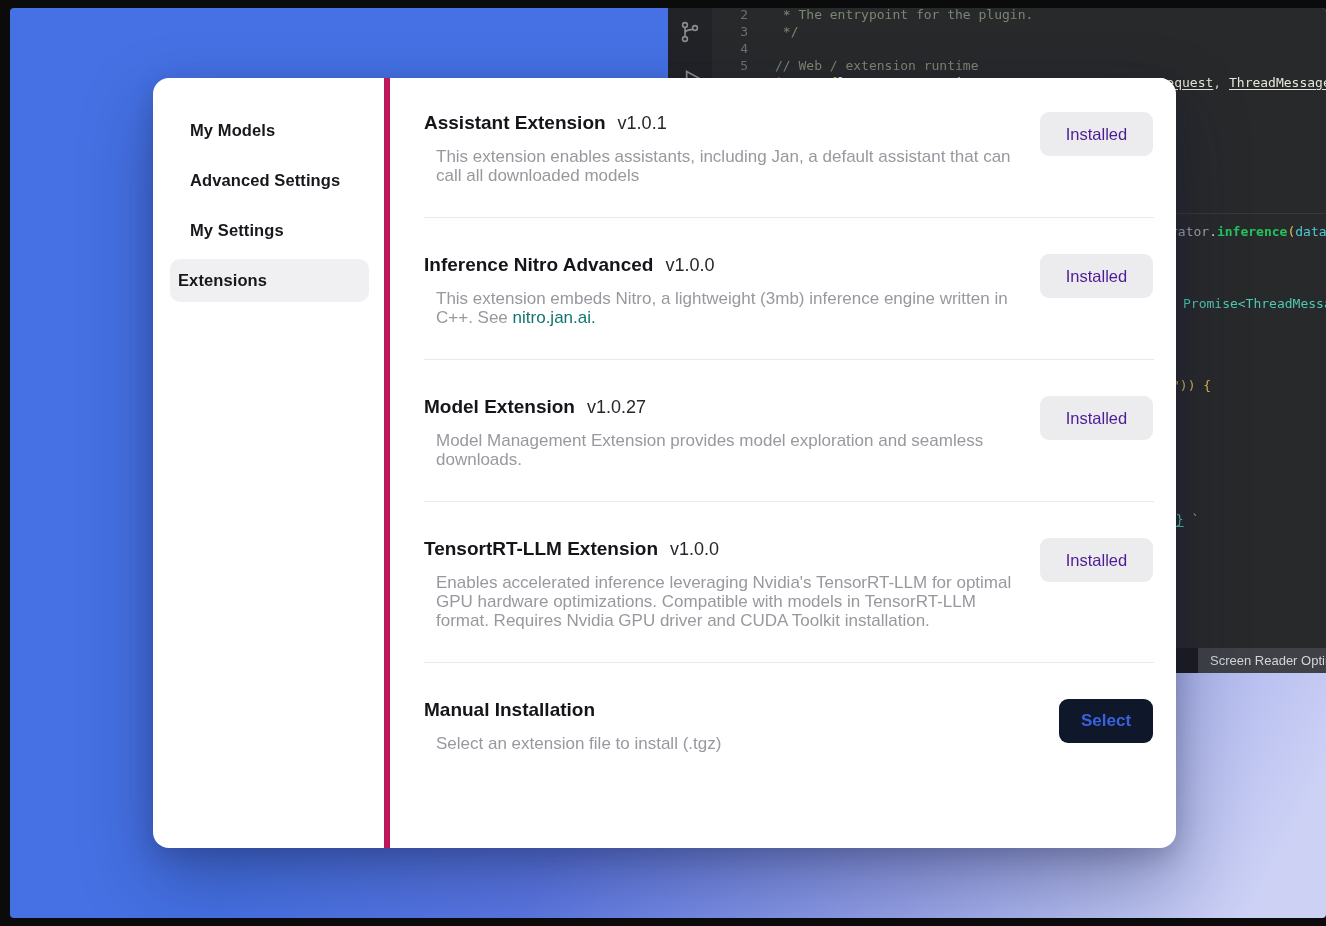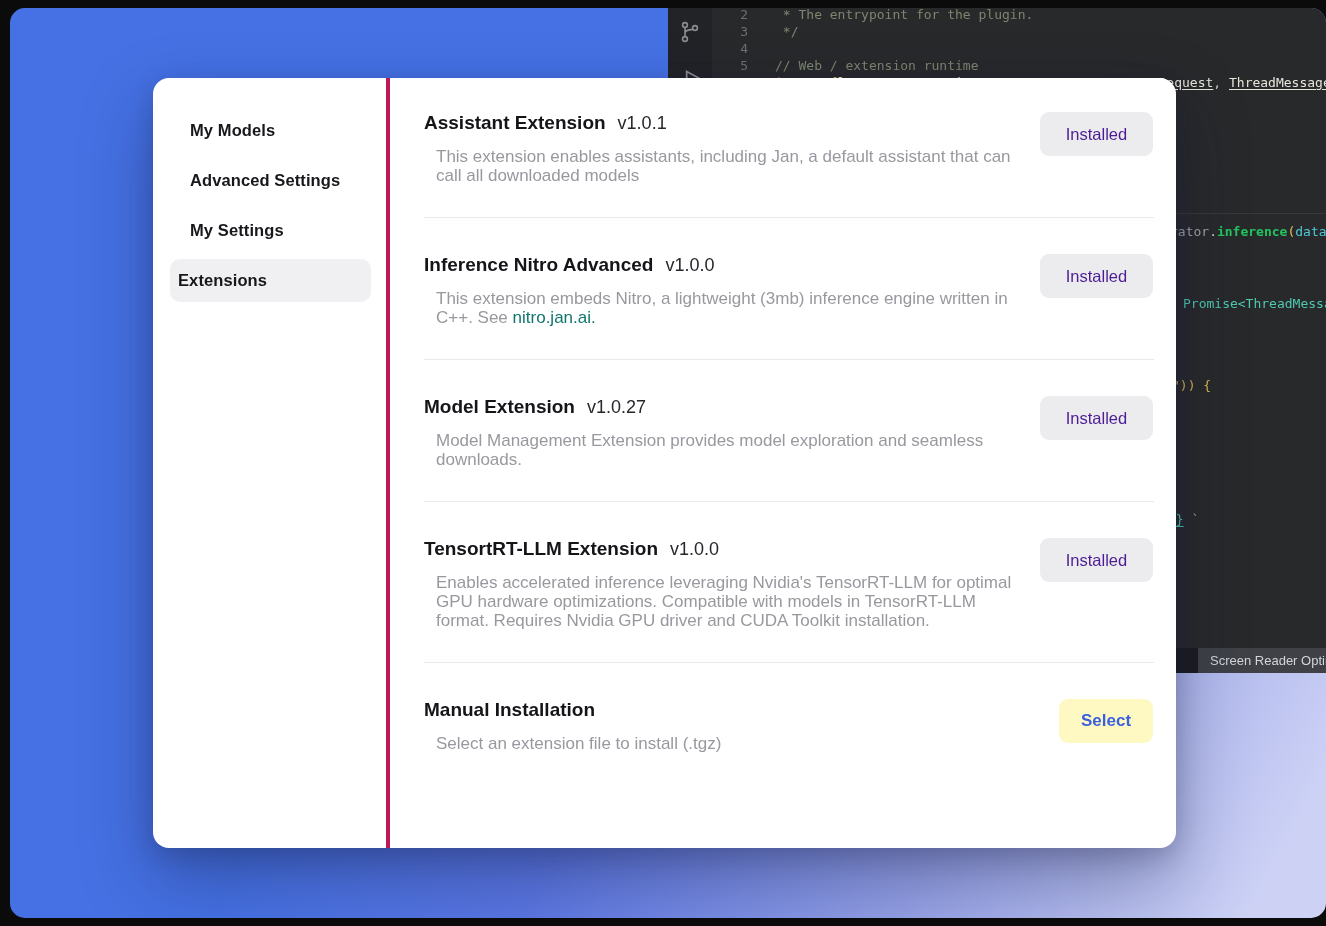--- a/index.html
+++ b/index.html
@@ -4,21 +4,21 @@
 <style>
   html,body{margin:0;padding:0;}
   body{
     width:1326px;height:926px;position:relative;overflow:hidden;
     background:#0b0b0c;
     font-family:"Liberation Sans",sans-serif;
   }
   
   .panel{
     position:absolute;left:10px;top:8px;width:1316px;height:910px;
-    border-radius:15px;overflow:hidden;
+    border-radius:4px;overflow:hidden;
     background:linear-gradient(118deg,#4571e4 38%,#5a76e3 55%,#94a0e6 76%,#cdd2f5 96%);
   }
   
   .editor{
     position:absolute;left:658px;top:0;width:658px;height:665px;
     background:#28292b;overflow:hidden;
     font-family:"DejaVu Sans Mono",monospace;
   }
   .activity-bar{position:absolute;left:0;top:0;width:44px;height:100%;background:#222327;}
   .ab-icon{position:absolute;left:10px;color:#8a8d91;}
@@ -52,39 +52,39 @@
     color:#d2d5d9;font-size:13px;line-height:25px;padding-left:12px;
     overflow:hidden;white-space:nowrap;
   }
   
   .modal{
     position:absolute;left:143px;top:70px;width:1023px;height:770px;
     background:#ffffff;border-radius:16px;
     box-shadow:0 30px 70px rgba(20,25,60,0.35),0 8px 24px rgba(20,25,60,0.2);
     display:flex;box-sizing:border-box;
   }
-  .sidebar{width:237px;flex-shrink:0;border-right:4px solid #be185d;padding-top:31px;box-sizing:border-box;}
+  .sidebar{width:237px;flex-shrink:0;border-right:6px solid #be185d;padding-top:31px;box-sizing:border-box;}
   .side-item{
     margin:0 15px 7px 17px;height:43px;border-radius:10px;
     display:flex;align-items:center;padding-left:20px;box-sizing:border-box;
     font-size:16.5px;font-weight:600;color:#17171c;letter-spacing:.1px;cursor:pointer;
   }
   .side-item.active{background:#f0f0f2;padding-left:8px;}
   .content{flex:1;padding:32px 22px 0 34px;box-sizing:border-box;}
   .ext-row{position:relative;}
   .ext-head{font-size:19px;font-weight:700;color:#141419;line-height:26px;}
   .ext-version{font-weight:400;font-size:18px;color:#26262c;margin-left:12px;}
   .ext-desc{margin:11px 12px 0;font-size:17px;line-height:19px;color:#98989f;max-width:590px;}
   .ext-link{color:#0f766e;text-decoration:none;cursor:pointer;}
   .btn{
     position:absolute;top:2px;right:1px;height:44px;border:none;border-radius:9px;
     font-family:inherit;display:flex;align-items:center;justify-content:center;cursor:pointer;
   }
   .btn.installed{width:113px;background:#ececee;color:#4c1d95;font-size:16.5px;font-weight:500;}
-  .btn.select{width:94px;background:#fef9c3;color:#3a60de;font-size:17px;font-weight:700;}
+  .btn.select{width:94px;background:#0f172a;color:#3a60de;font-size:17px;font-weight:700;}
   .divider{border:none;border-top:1px solid #e9e9ed;margin:32px 0 34px;}
 </style>
 </head>
 <body>
 
 <div class="panel">
 
   <div class="editor">
     <div class="activity-bar">
       <span class="ab-icon scm">

